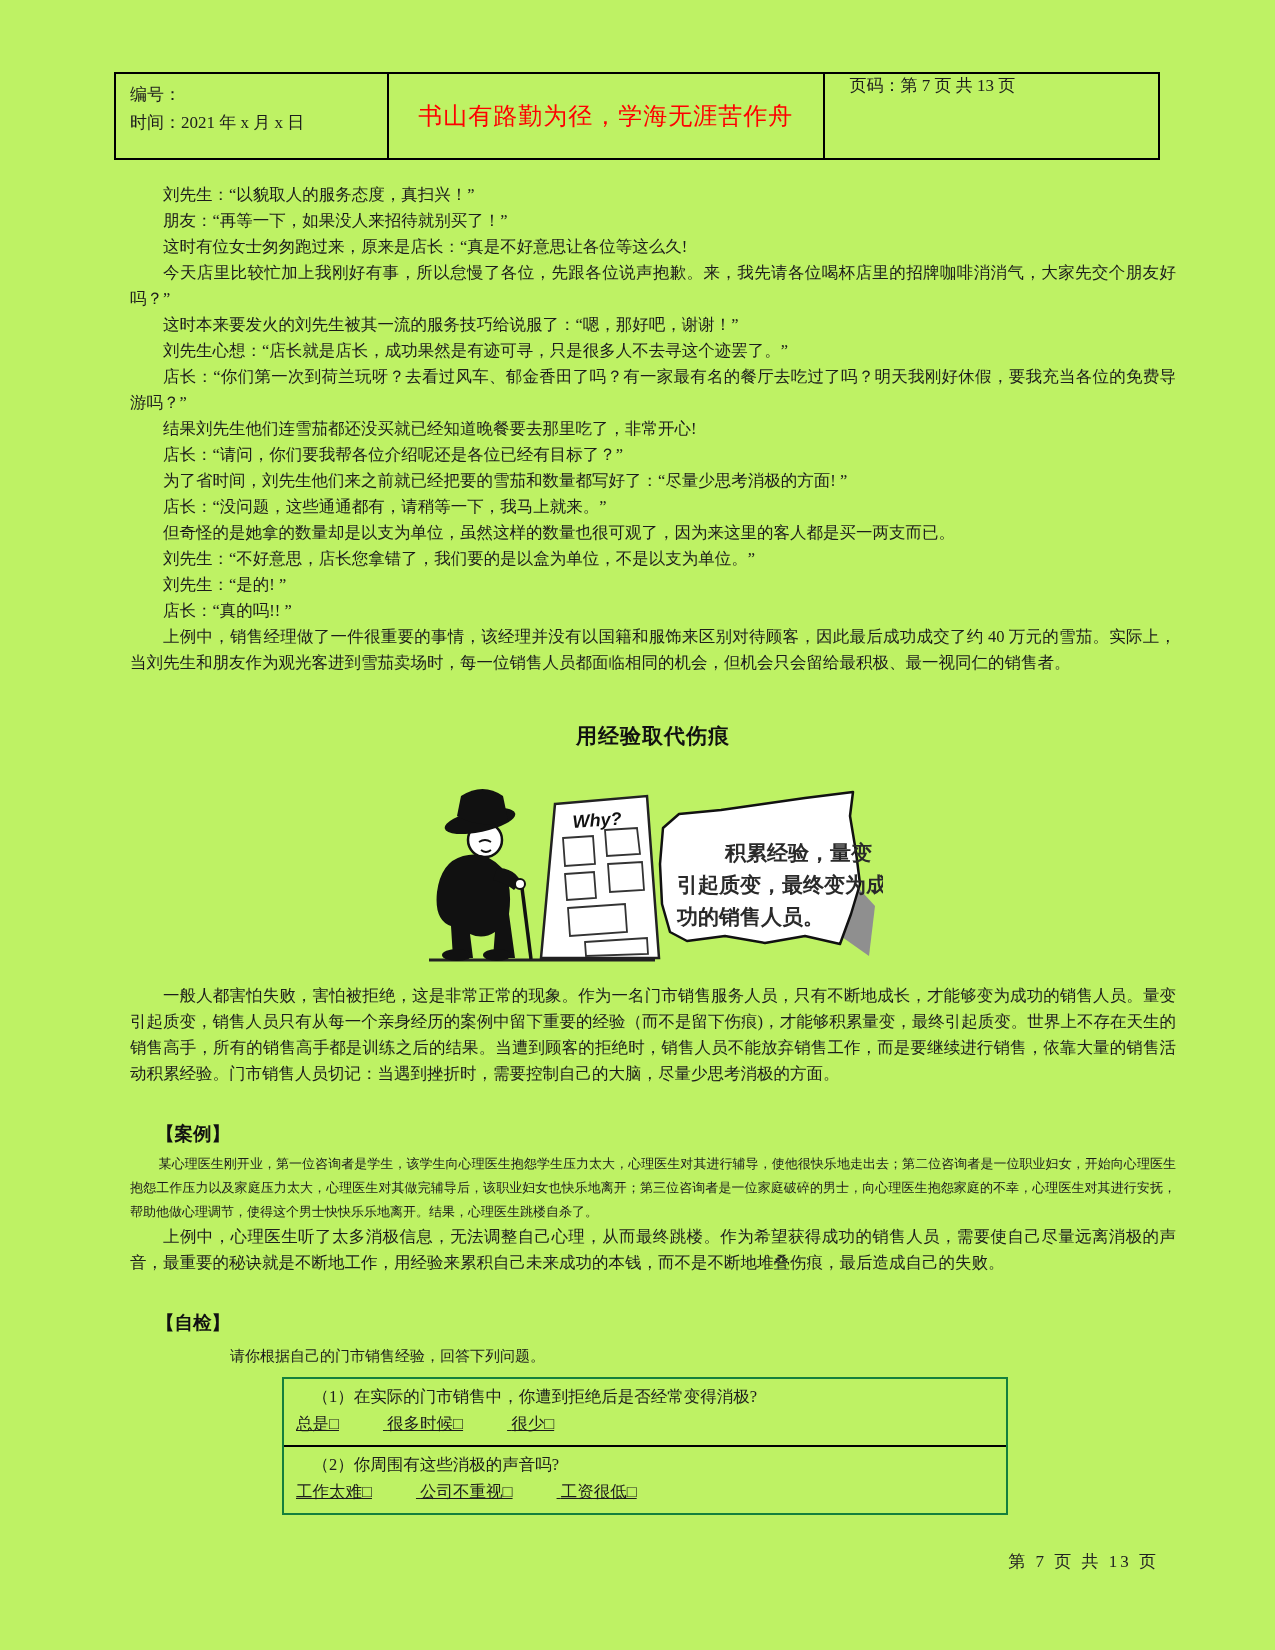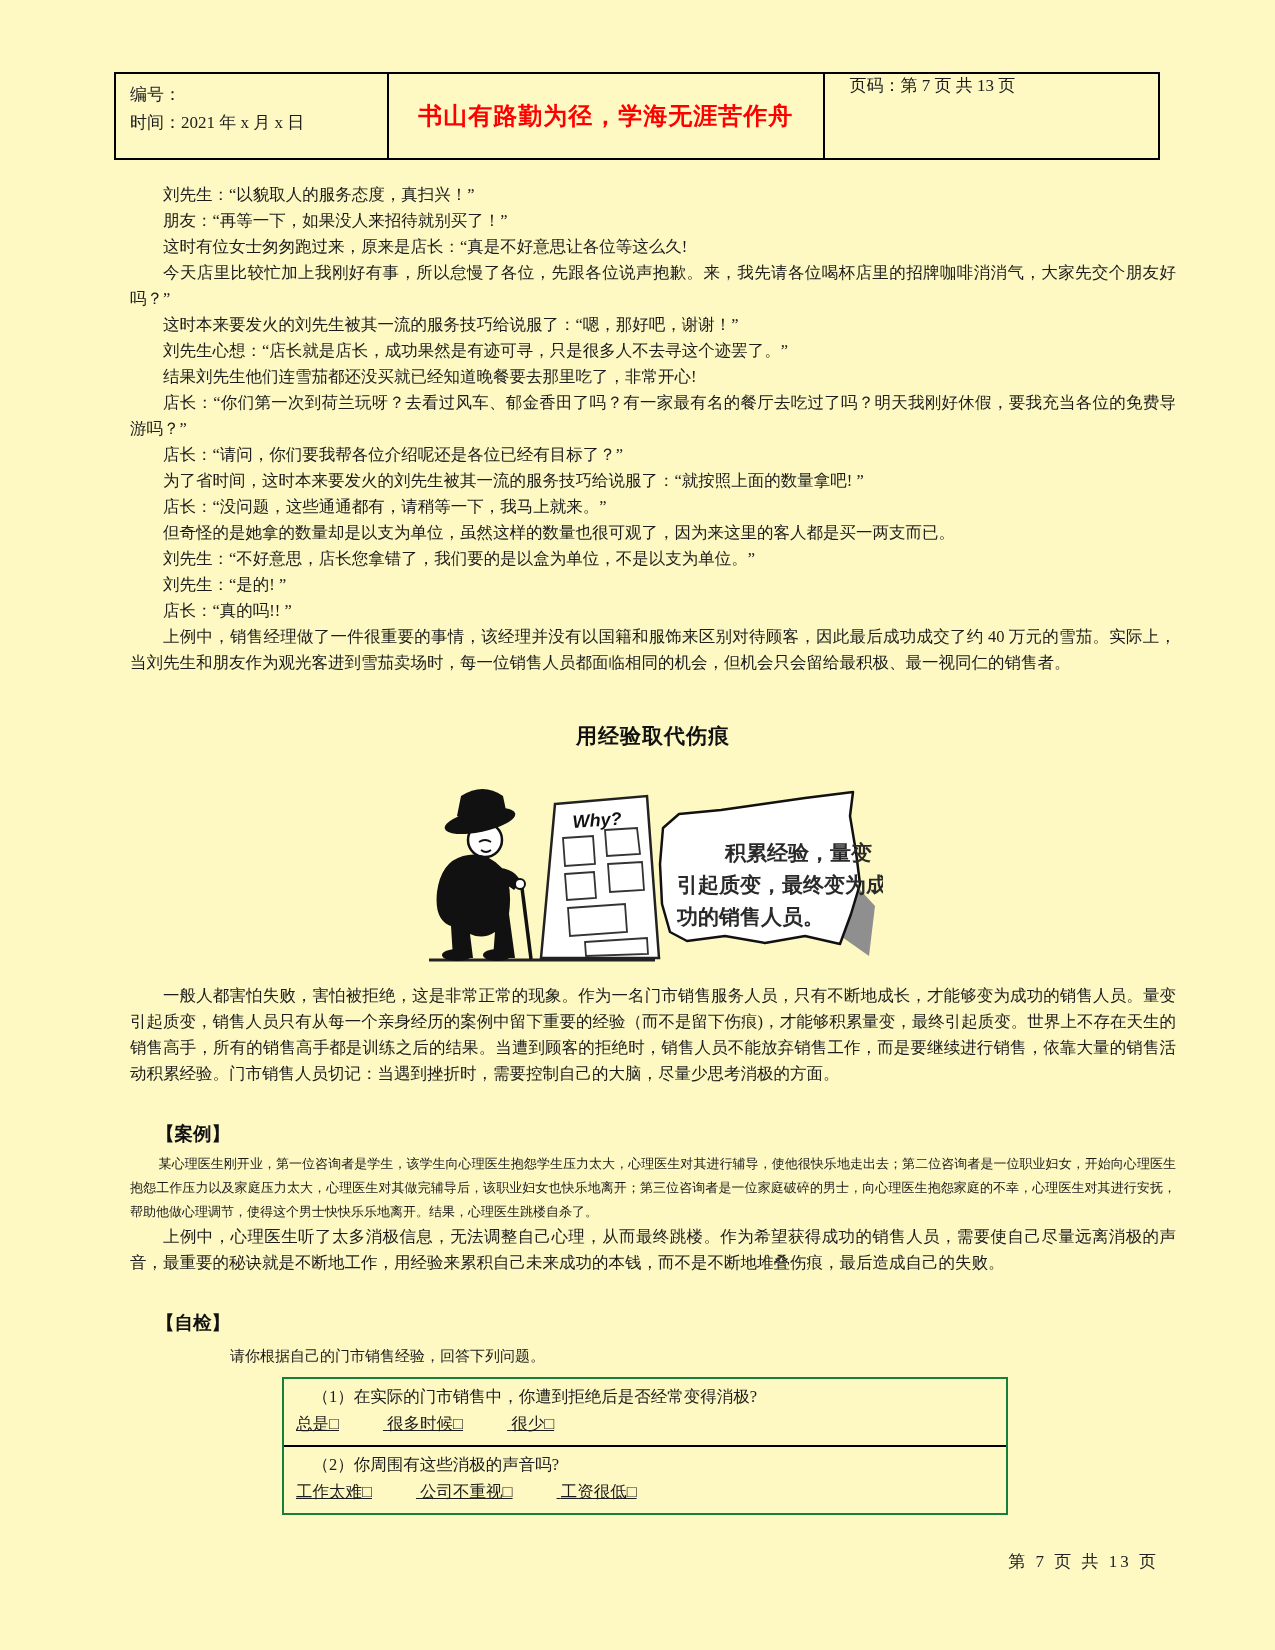--- a/index.html
+++ b/index.html
@@ -1,30 +1,30 @@
 <!DOCTYPE html>
 <html><head>
 <meta charset="utf-8">
 <style>
   html,body { margin:0; padding:0; background:#ffffff; }
   .page {
-    position:relative; width:1275px; height:1650px; background:#fef9c3;
+    position:relative; width:1275px; height:1650px; background:#bef264;
     font-family:"Liberation Serif","DejaVu Serif",serif; color:#1c1c1c;
     overflow:hidden;
   }
   
   .header-box {
     position:absolute; left:114px; top:72px; width:1046px; height:88px;
     display:flex; border:2px solid #000; box-sizing:border-box;
   }
   .hcell { box-sizing:border-box; }
   .hc-left  { width:26%; padding:7px 0 0 14px; font-size:17px; line-height:1.65; }
   .hc-mid   { width:42%; border-left:2px solid #000; border-right:2px solid #000;
               display:flex; align-items:center; justify-content:center; }
-  .slogan   { color:#fe0000; font-weight:bold; font-size:24px; letter-spacing:1px; }
+  .slogan   { color:#fe0000; font-weight:normal; font-size:24px; letter-spacing:1px; }
   .hc-right { width:32%; display:flex; padding-left:25px; font-size:17px; }
 
   
   .content { position:absolute; left:130px; top:182px; width:1046px; }
   .content p { margin:0; font-size:16.5px; line-height:26px; text-indent:2em; text-align:justify; }
   p.case-body { font-size:13px; line-height:24px; text-indent:2.2em; }
 
   .section-title {
     margin:46px 0 14px; text-align:center;
     font-family:"Liberation Sans","DejaVu Sans",sans-serif;
@@ -76,24 +76,24 @@
   </div>
 
   <div class="content">
 
     <p>刘先生：“以貌取人的服务态度，真扫兴！”</p>
     <p>朋友：“再等一下，如果没人来招待就别买了！”</p>
     <p>这时有位女士匆匆跑过来，原来是店长：“真是不好意思让各位等这么久!</p>
     <p>今天店里比较忙加上我刚好有事，所以怠慢了各位，先跟各位说声抱歉。来，我先请各位喝杯店里的招牌咖啡消消气，大家先交个朋友好吗？”</p>
     <p>这时本来要发火的刘先生被其一流的服务技巧给说服了：“嗯，那好吧，谢谢！”</p>
     <p>刘先生心想：“店长就是店长，成功果然是有迹可寻，只是很多人不去寻这个迹罢了。”</p>
+    <p>店长：“你们第一次到荷兰玩呀？去看过风车、郁金香田了吗？有一家最有名的餐厅去吃过了吗？明天我刚好休假，要我充当各位的免费导游吗？”</p>
     <p>结果刘先生他们连雪茄都还没买就已经知道晚餐要去那里吃了，非常开心!</p>
-    <p>店长：“你们第一次到荷兰玩呀？去看过风车、郁金香田了吗？有一家最有名的餐厅去吃过了吗？明天我刚好休假，要我充当各位的免费导游吗？”</p>
     <p>店长：“请问，你们要我帮各位介绍呢还是各位已经有目标了？”</p>
-    <p>为了省时间，这时本来要发火的刘先生被其一流的服务技巧给说服了：“就按照上面的数量拿吧! ”</p>
+    <p>为了省时间，刘先生他们来之前就已经把要的雪茄和数量都写好了：“尽量少思考消极的方面! ”</p>
     <p>店长：“没问题，这些通通都有，请稍等一下，我马上就来。”</p>
     <p>但奇怪的是她拿的数量却是以支为单位，虽然这样的数量也很可观了，因为来这里的客人都是买一两支而已。</p>
     <p>刘先生：“不好意思，店长您拿错了，我们要的是以盒为单位，不是以支为单位。”</p>
     <p>刘先生：“是的! ”</p>
     <p>店长：“真的吗!! ”</p>
     <p>上例中，销售经理做了一件很重要的事情，该经理并没有以国籍和服饰来区别对待顾客，因此最后成功成交了约 40 万元的雪茄。实际上，当刘先生和朋友作为观光客进到雪茄卖场时，每一位销售人员都面临相同的机会，但机会只会留给最积极、最一视同仁的销售者。</p>
 
     <div class="section-title">用经验取代伤痕</div>
 
     <div class="illu-wrap">

